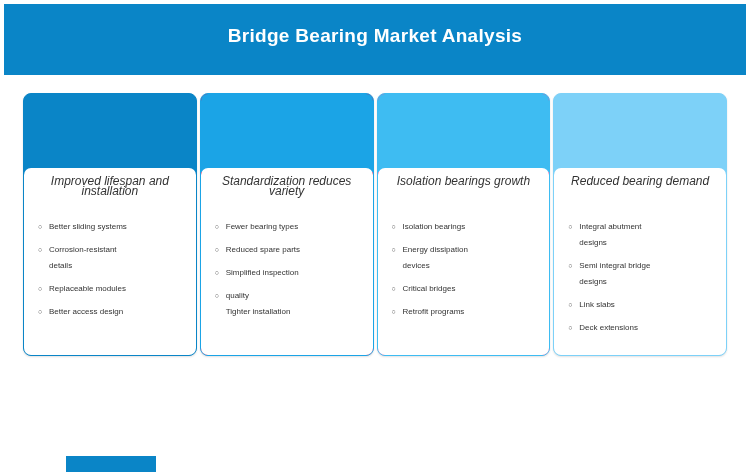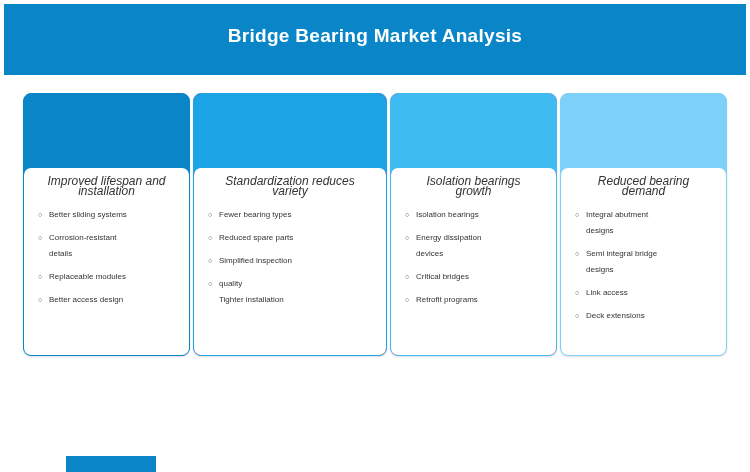--- a/index.html
+++ b/index.html
@@ -70,20 +70,21 @@
     margin-top: 9px;
     height: 30px;
     padding: 0 16px;
     text-align: center;
     font-style: italic;
     font-size: 12px;
     line-height: 9.5px;
     color: #333333;
   }
   .card-list {
+    margin-top: 12px;
     padding-left: 14px;
     padding-right: 8px;
   }
   .card-item {
     position: relative;
     padding-left: 11px;
     margin-bottom: 7px;
     font-size: 8px;
     line-height: 16px;
     color: #333333;
@@ -137,21 +138,21 @@
               <span class="bullet">○</span>
               <div class="item-line">Replaceable modules</div>
             </div>
             <div class="card-item">
               <span class="bullet">○</span>
               <div class="item-line">Better access design</div>
             </div>
           </div>
         </div>
       </div>
-      <div class="card" style="border-color: rgb(27, 164, 230); background: #be185d; padding-left: 27px;">
+      <div class="card" style="border-color: rgb(27, 164, 230); background: #be185d;">
         <div class="card-header" style="background: rgb(27, 164, 230);"></div>
         <div class="card-body">
           <div class="card-title">
             <div class="title-line">Standardization reduces</div>
             <div class="title-line">variety</div>
           </div>
           <div class="card-list">
             <div class="card-item">
               <span class="bullet">○</span>
               <div class="item-line">Fewer bearing types</div>
@@ -211,21 +212,21 @@
               <div class="item-line">Integral abutment</div>
               <div class="item-line">designs</div>
             </div>
             <div class="card-item">
               <span class="bullet">○</span>
               <div class="item-line">Semi integral bridge</div>
               <div class="item-line">designs</div>
             </div>
             <div class="card-item">
               <span class="bullet">○</span>
-              <div class="item-line">Link access</div>
+              <div class="item-line">Link slabs</div>
             </div>
             <div class="card-item">
               <span class="bullet">○</span>
               <div class="item-line">Deck extensions</div>
             </div>
           </div>
         </div>
       </div>
     </div>
 

